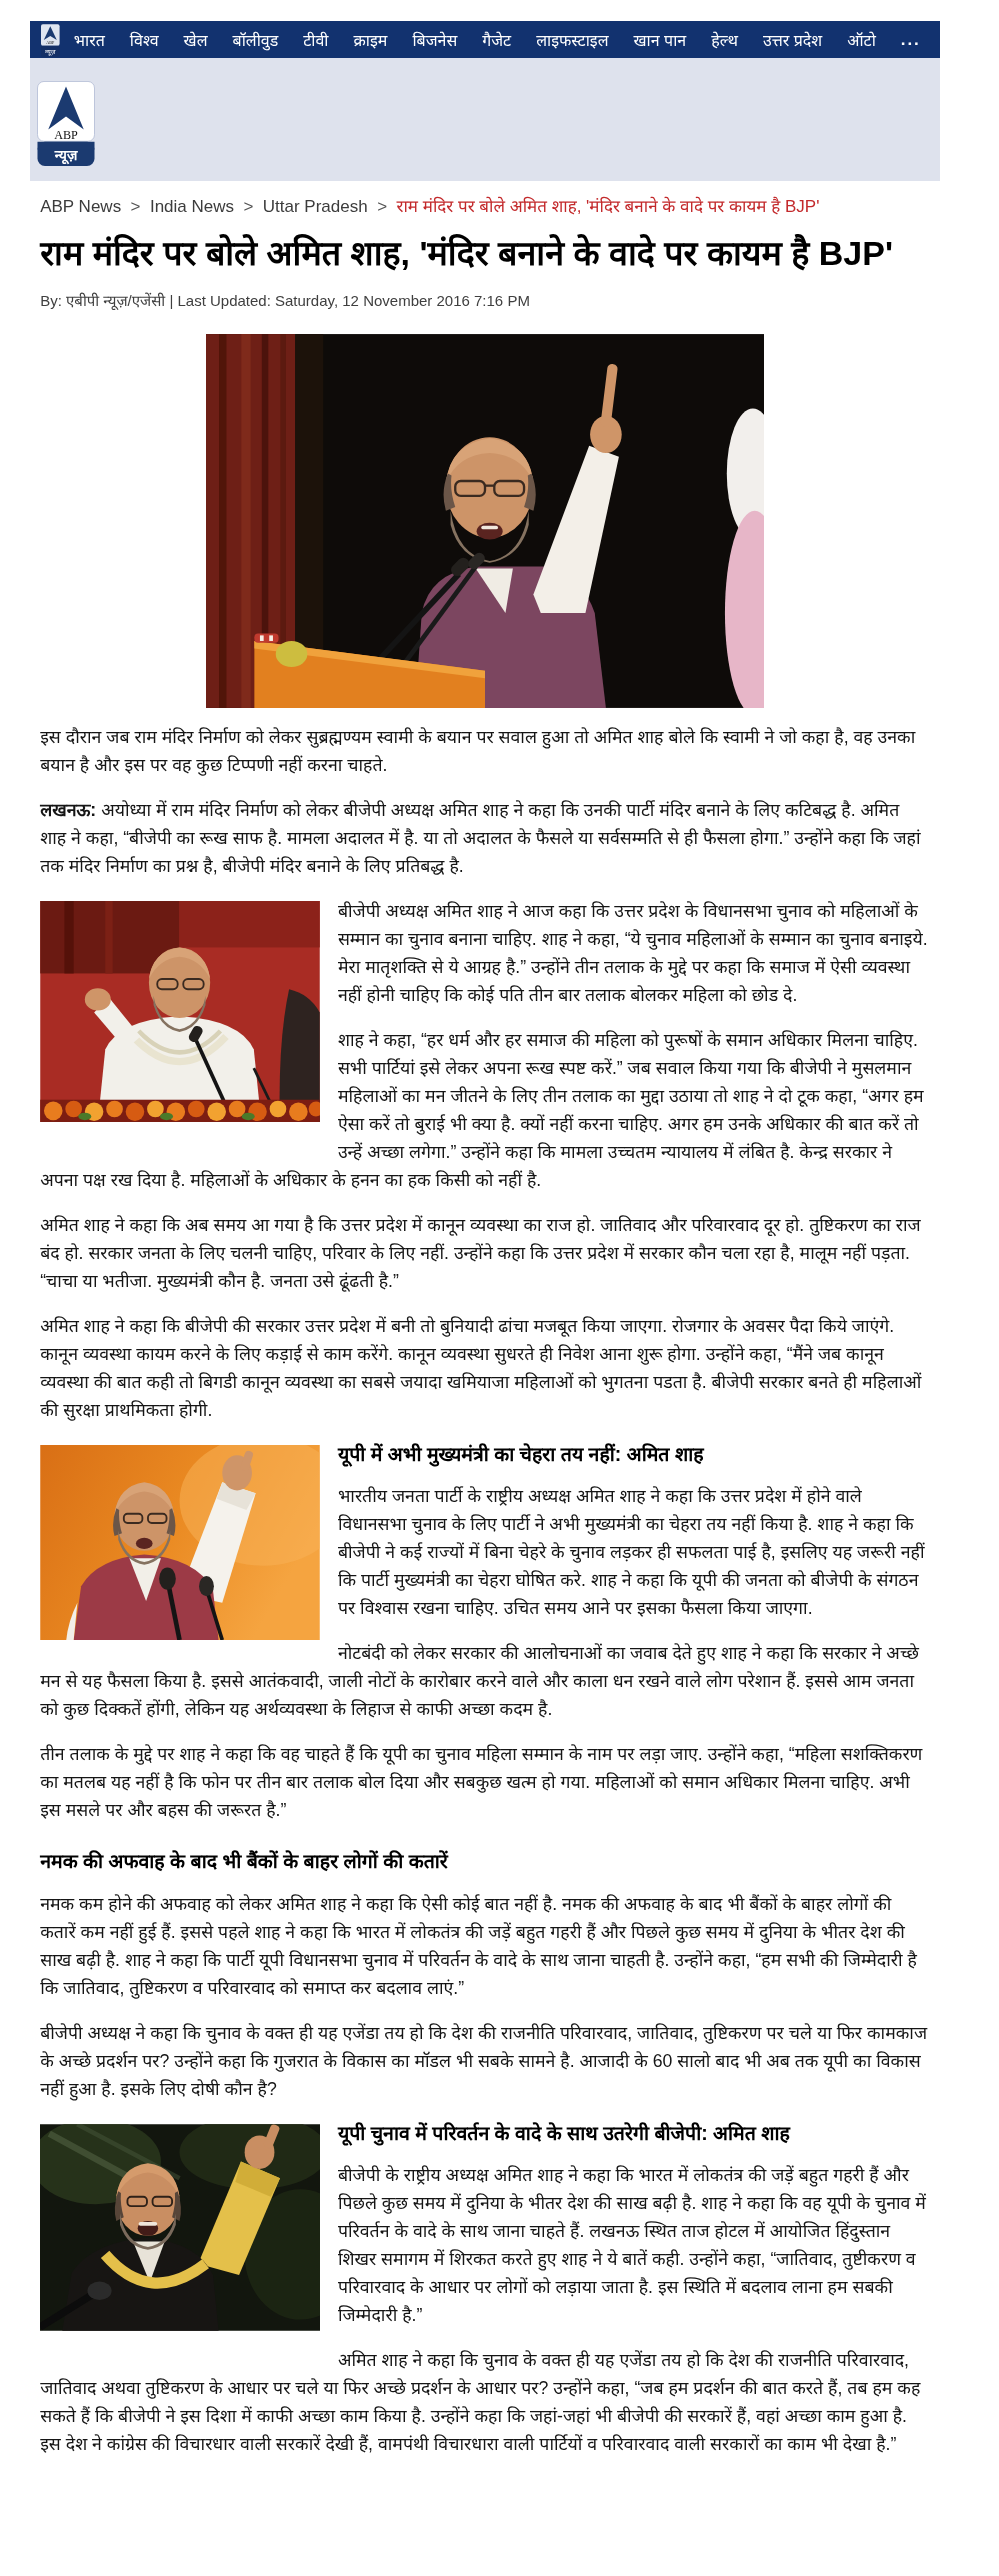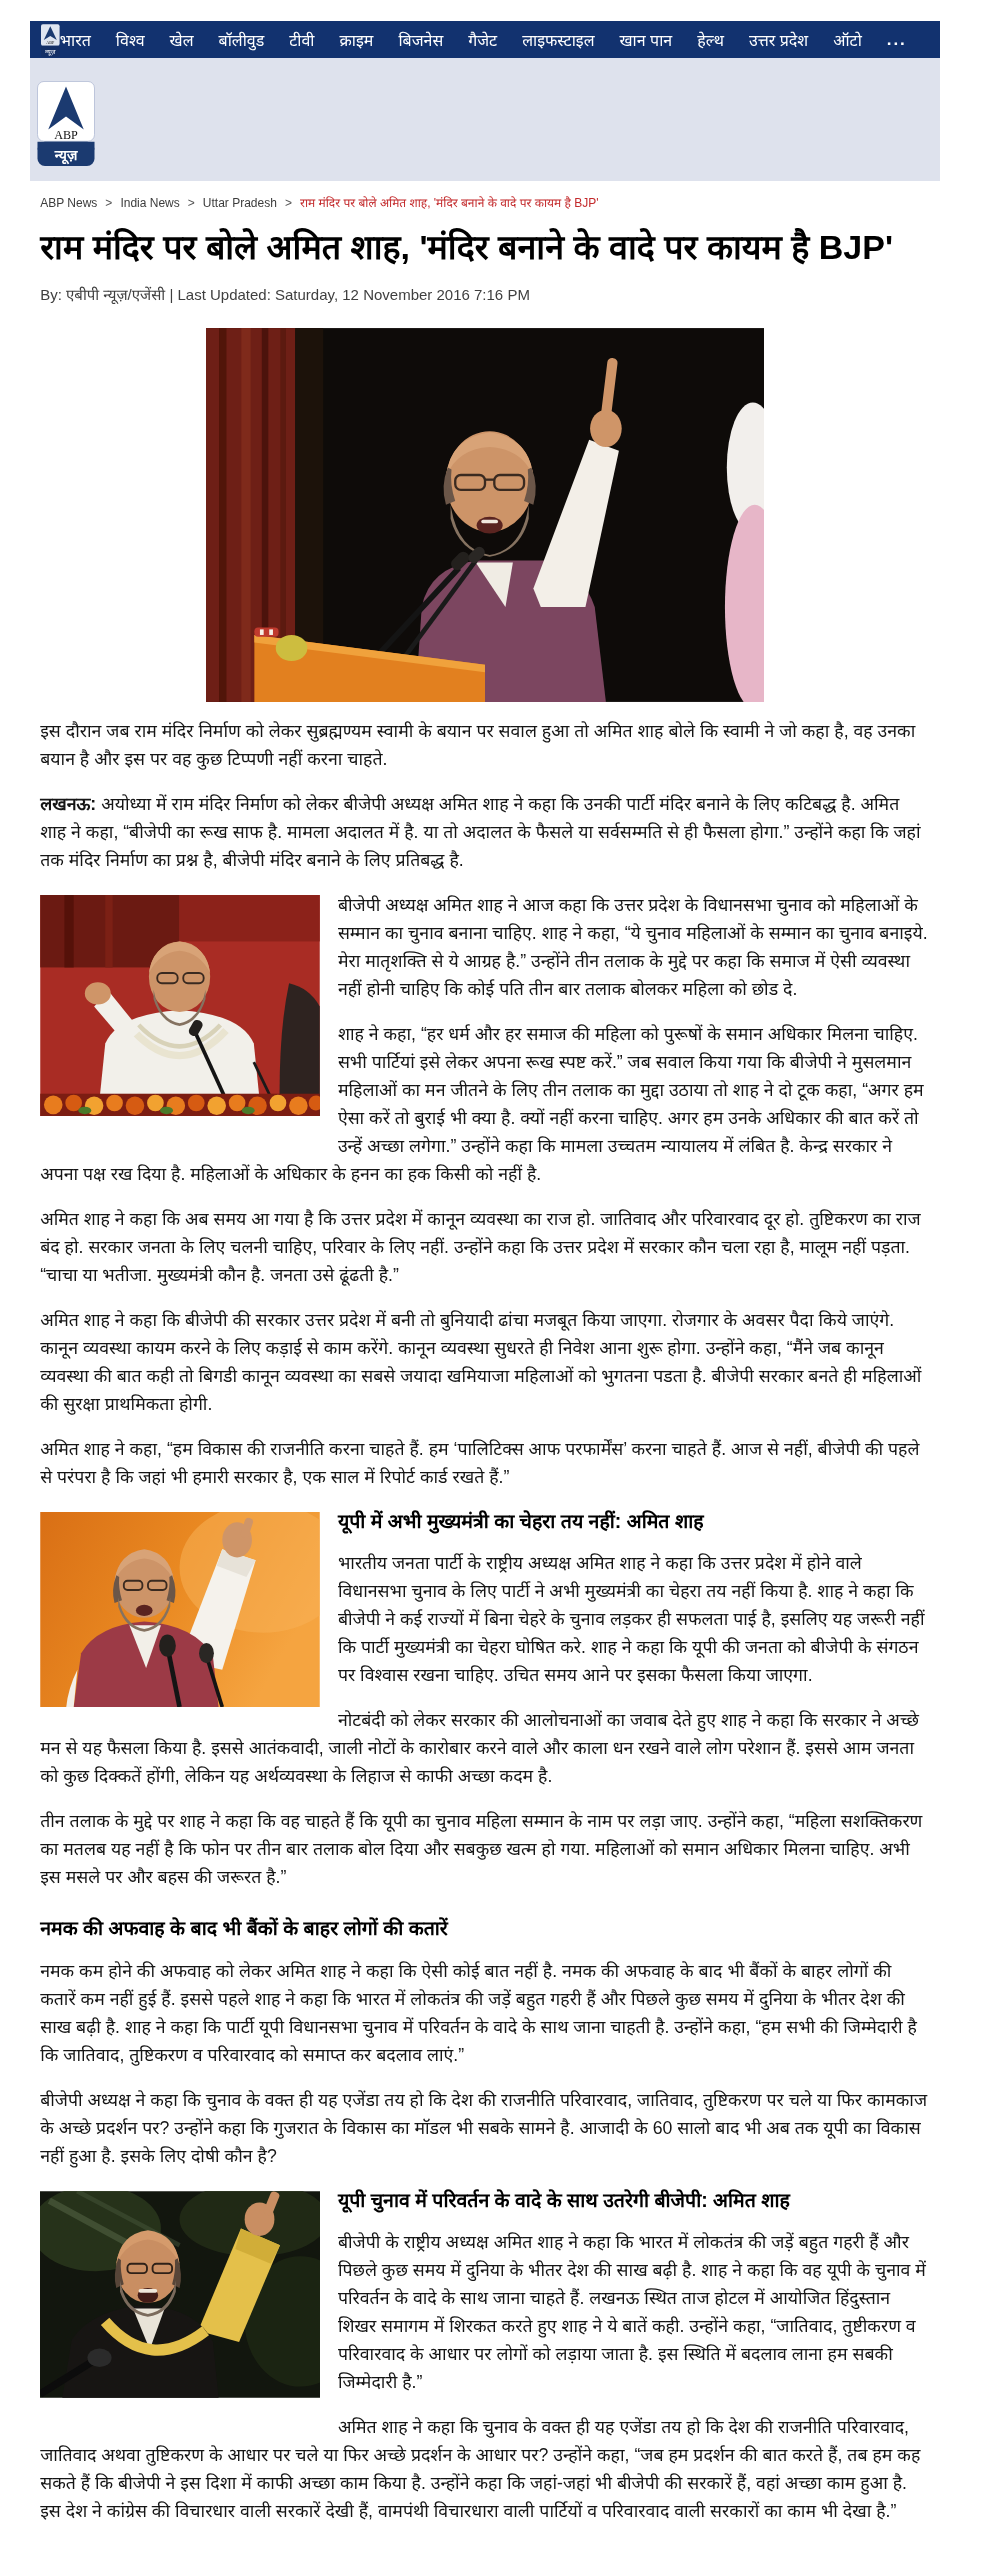--- a/index.html
+++ b/index.html
@@ -2,30 +2,30 @@
 <html lang="hi" style="font-size:15px"><head>
 <meta charset="utf-8">
 <style>
   html,body{margin:0;padding:0;background:#fff;}
   .canvas{width:1000px;min-height:2576px;background:#fff;font-family:"Liberation Sans",sans-serif;position:relative;padding-bottom:84px;box-sizing:border-box;}
   .site{width:910px;margin-left:30px;}
 
   
   .topnav{height:37px;margin-top:21.4px;background:#12326F;display:flex;align-items:center;padding-left:11.2px;box-sizing:border-box;}
   .topnav .mini-logo{width:18.6px;height:34px;margin-top:1.9px;flex:0 0 auto;cursor:pointer;}
-  .topnav nav{display:flex;align-items:center;gap:25px;}
+  .topnav nav{display:flex;align-items:center;gap:25px;margin-left:14px;}
   .topnav nav a{color:#fff;font-size:16px;text-decoration:none;white-space:nowrap;cursor:pointer;}
   .topnav .more{color:#fff;font-size:17px;font-weight:bold;letter-spacing:1.9px;cursor:pointer;}
 
   
   .masthead{height:123px;background:#DEE2ED;padding:23px 0 0 7.4px;box-sizing:border-box;}
   .masthead .big-logo{width:58px;height:86px;cursor:pointer;display:block;}
 
   
-  .crumbs{margin:13px 0 0 10.2px;font-size:12px;color:#3c3c3c;}
+  .crumbs{margin:13px 0 0 10.2px;font-size:17px;color:#3c3c3c;}
   .crumbs a{color:#3c3c3c;text-decoration:none;cursor:pointer;}
   .crumbs .sep{margin:0 4.7px;color:#555;}
   .crumbs .current{color:#C3292B;}
 
   
   h1.headline{margin:15px 10.2px 0;font-size:34px;line-height:1.27;color:#000;font-weight:bold;}
   .byline{margin:14px 10.2px 0;font-size:15px;color:#3f3f3f;}
 
   
   .mainfig{width:558px;margin:24px auto 15px;display:block;}
@@ -205,21 +205,20 @@
             <ellipse cx="136" cy="232" rx="7" ry="4" fill="#4a7a2a"></ellipse>
             <ellipse cx="224" cy="232" rx="7" ry="4" fill="#4a7a2a"></ellipse>
           </g>
         </svg>
       </figure>
       <p>बीजेपी अध्यक्ष अमित शाह ने आज कहा कि उत्तर प्रदेश के विधानसभा चुनाव को महिलाओं के सम्मान का चुनाव बनाना चाहिए. शाह ने कहा, “ये चुनाव महिलाओं के सम्मान का चुनाव बनाइये. मेरा मातृशक्ति से ये आग्रह है.” उन्होंने तीन तलाक के मुद्दे पर कहा कि समाज में ऐसी व्यवस्था नहीं होनी चाहिए कि कोई पति तीन बार तलाक बोलकर महिला को छोड दे.</p>
       <p>शाह ने कहा, “हर धर्म और हर समाज की महिला को पुरूषों के समान अधिकार मिलना चाहिए. सभी पार्टियां इसे लेकर अपना रूख स्पष्ट करें.” जब सवाल किया गया कि बीजेपी ने मुसलमान महिलाओं का मन जीतने के लिए तीन तलाक का मुद्दा उठाया तो शाह ने दो टूक कहा, “अगर हम ऐसा करें तो बुराई भी क्या है. क्यों नहीं करना चाहिए. अगर हम उनके अधिकार की बात करें तो उन्हें अच्छा लगेगा.” उन्होंने कहा कि मामला उच्चतम न्यायालय में लंबित है. केन्द्र सरकार ने अपना पक्ष रख दिया है. महिलाओं के अधिकार के हनन का हक किसी को नहीं है.</p>
 
       <p>अमित शाह ने कहा कि अब समय आ गया है कि उत्तर प्रदेश में कानून व्यवस्था का राज हो. जातिवाद और परिवारवाद दूर हो. तुष्टिकरण का राज बंद हो. सरकार जनता के लिए चलनी चाहिए, परिवार के लिए नहीं. उन्होंने कहा कि उत्तर प्रदेश में सरकार कौन चला रहा है, मालूम नहीं पड़ता. “चाचा या भतीजा. मुख्यमंत्री कौन है. जनता उसे ढूंढती है.”</p>
       <p>अमित शाह ने कहा कि बीजेपी की सरकार उत्तर प्रदेश में बनी तो बुनियादी ढांचा मजबूत किया जाएगा. रोजगार के अवसर पैदा किये जाएंगे. कानून व्यवस्था कायम करने के लिए कड़ाई से काम करेंगे. कानून व्यवस्था सुधरते ही निवेश आना शुरू होगा. उन्होंने कहा, “मैंने जब कानून व्यवस्था की बात कही तो बिगडी कानून व्यवस्था का सबसे जयादा खमियाजा महिलाओं को भुगतना पडता है. बीजेपी सरकार बनते ही महिलाओं की सुरक्षा प्राथमिकता होगी.</p>
-      <p>अमित शाह ने कहा, “हम विकास की राजनीति करना चाहते हैं. हम ‘पालिटिक्स आफ परफार्मेंस’ करना चाहते हैं. आज से नहीं, बीजेपी की पहले से परंपरा है कि जहां भी हमारी सरकार है, एक साल में रिपोर्ट कार्ड रखते हैं.”</p>
 
       <figure class="floatfig">
         <svg width="280" height="195" viewBox="0 0 301 210">
           <defs>
             <linearGradient id="og" x1="0" y1="0" x2="1" y2="0.4">
               <stop offset="0" stop-color="#d9username6f15"></stop>
               <stop offset="0" stop-color="#d96f15"></stop>
               <stop offset="0.55" stop-color="#ea8a22"></stop>
               <stop offset="1" stop-color="#f5a440"></stop>
             </linearGradient>

